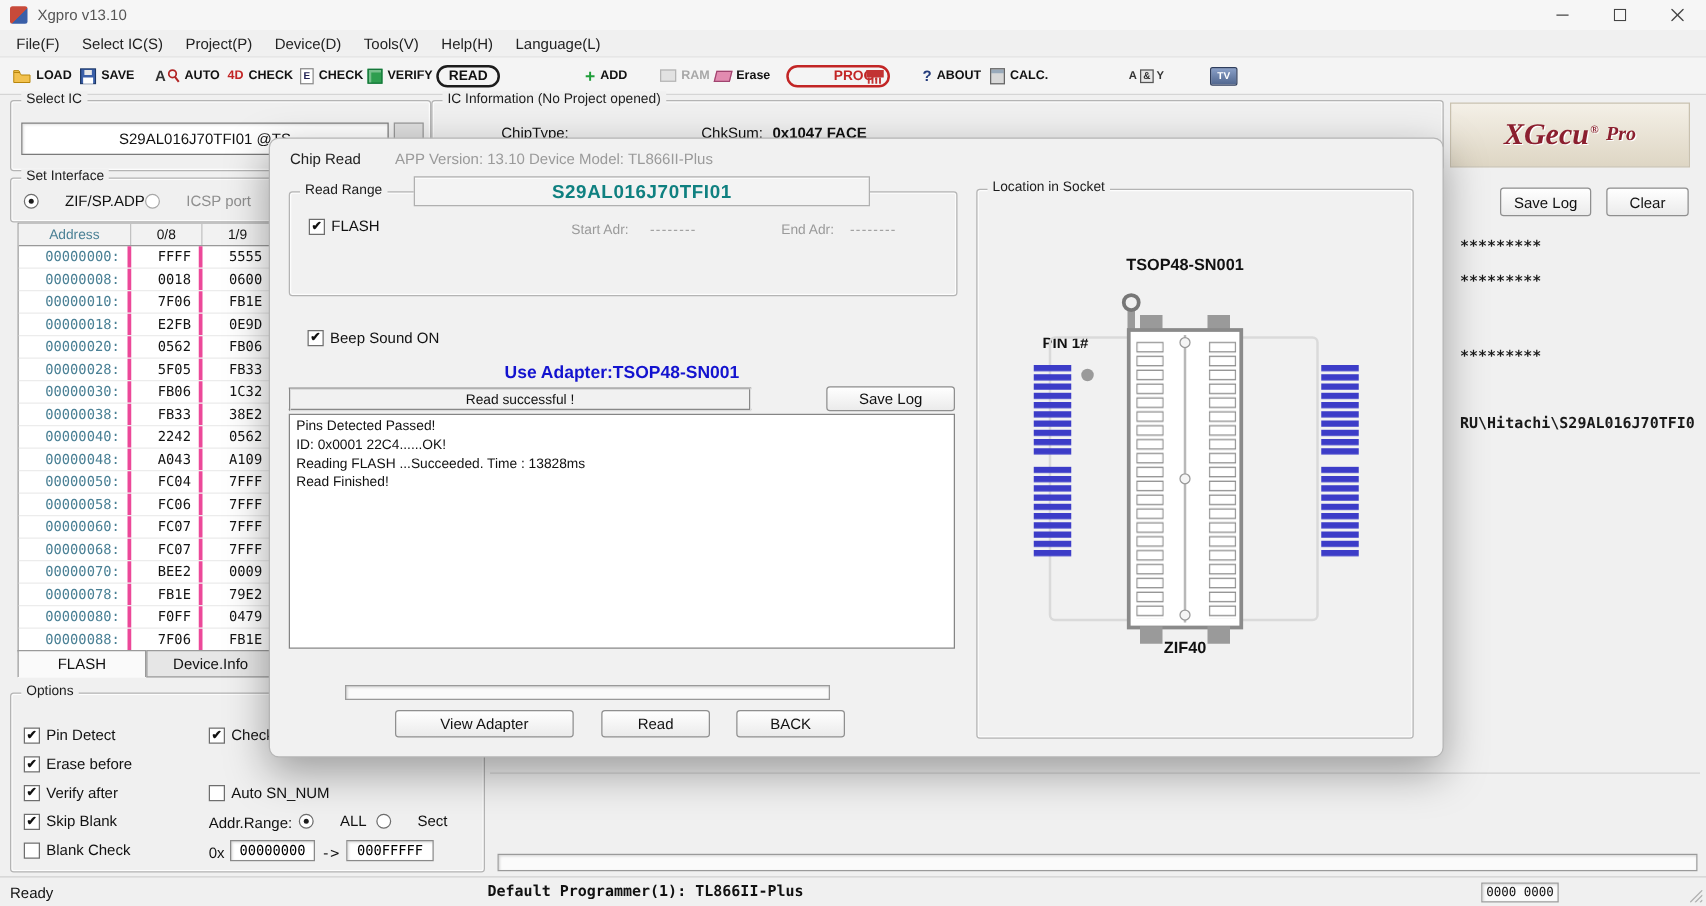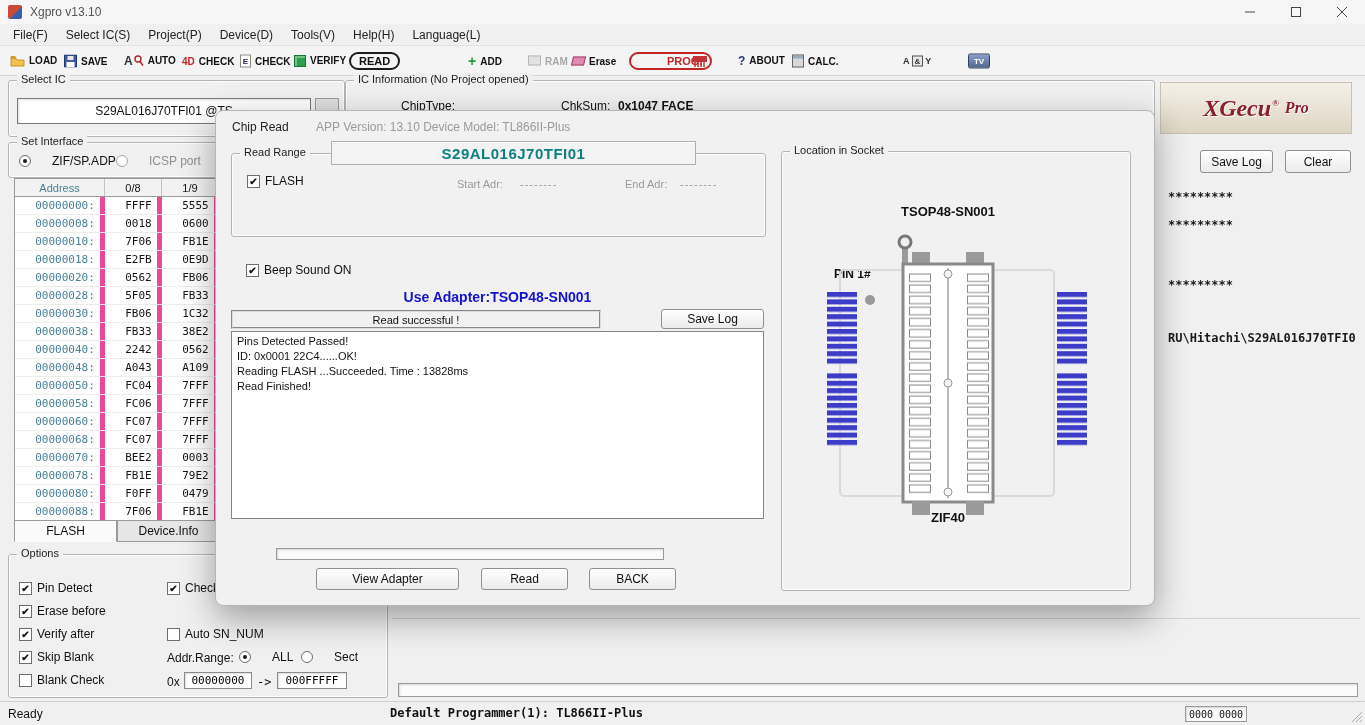--- a/index.html
+++ b/index.html
@@ -51,21 +51,21 @@
   .radio.on::after { content:""; position:absolute; inset:3px; background:#1c1c1c; border-radius:50%; }
   .dis { color:#8f8f8f; }
   .dis .radio { border-color:#a8a8a8; }
   .opt-input { width:68px; height:17px; border:1px solid #8a8a8a; box-shadow:inset 1px 1px 2px rgba(0,0,0,.15); background:#fff; font-family:"DejaVu Sans Mono",monospace; font-size:11px; text-align:center; }
 
   
   .hex-table { position:absolute; left:14px; top:178px; width:206px; background:#fff; border:1px solid #9a9a9a; font-family:"DejaVu Sans Mono",monospace; font-size:11px; }
   .hex-header { display:flex; height:18px; background:#f2f2f2; border-bottom:1px solid #9a9a9a; font-family:"Liberation Sans",sans-serif; font-size:11px; }
   .hex-header div { display:flex; align-items:center; justify-content:center; border-right:1px solid #c2c2c2; }
   .hex-row { display:flex; height:18px; border-bottom:1px solid #ececec; }
-  .hex-row div { display:flex; align-items:center; justify-content:center; border-right:5px solid #ec4899;padding-left:15px; }
+  .hex-row div { display:flex; align-items:center; justify-content:center; border-right:3px solid #ec4899;padding-left:15px; }
   .c-a { width:90px; color:#4a8095; }
   .c-v { width:57px; color:#141414; }
   .c-v2 { width:57px; color:#141414; }
 
   .tab { position:absolute; height:22px; border:1px solid #9a9a9a; display:flex; align-items:center; justify-content:center; font-size:12px; background:#e6e6e6; }
   .tab.active { background:#fafafa; border-bottom-color:#fafafa; }
 
   
   .logo { position:absolute; left:1160px; top:82px; width:192px; height:52px; border:1px solid #c9c1af; background:linear-gradient(180deg,#f4f0e7,#ded6c4); display:flex; align-items:center; justify-content:center; font-family:"Liberation Serif",serif; font-style:italic; font-weight:bold; color:#8b1f2f; text-shadow:1px 1px 0 #fff; }
   .rp-line { font-family:"DejaVu Sans Mono",monospace; font-size:12px; font-weight:bold; color:#1a1a1a; line-height:15px; white-space:pre; }
@@ -321,21 +321,21 @@
 
         <div class="hex-row">
           <div class="c-a">00000068:</div>
           <div class="c-v">FC07</div>
           <div class="c-v2">7FFF</div>
         </div>
 
         <div class="hex-row">
           <div class="c-a">00000070:</div>
           <div class="c-v">BEE2</div>
-          <div class="c-v2">0003</div>
+          <div class="c-v2">0009</div>
         </div>
 
         <div class="hex-row">
           <div class="c-a">00000078:</div>
           <div class="c-v">FB1E</div>
           <div class="c-v2">79E2</div>
         </div>
 
         <div class="hex-row">
           <div class="c-a">00000080:</div>

